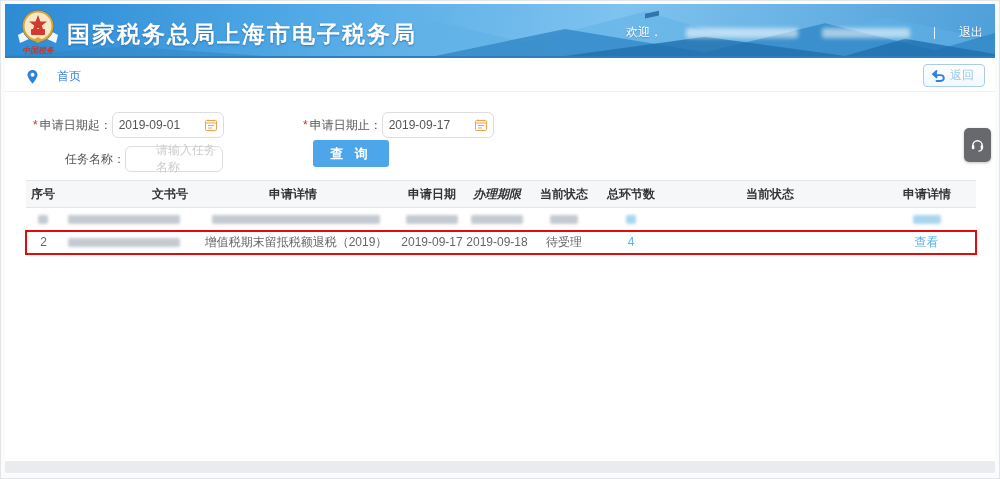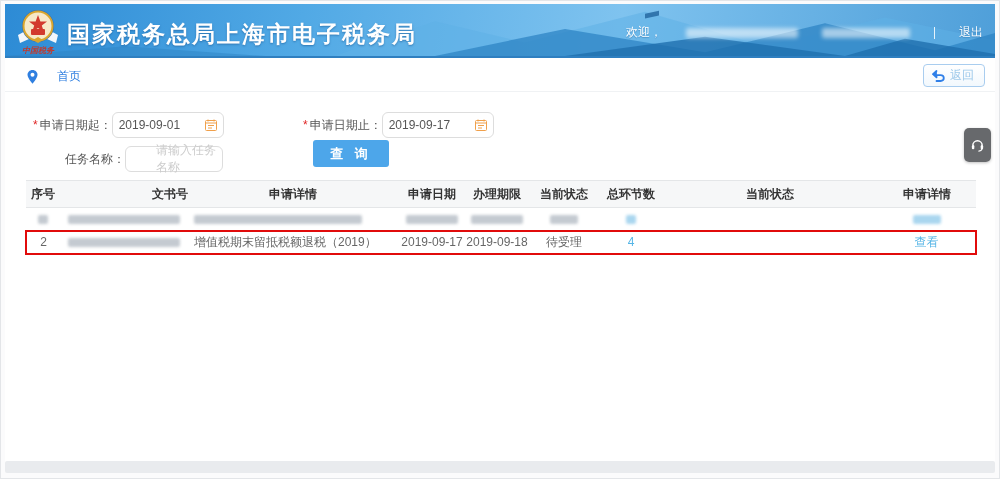--- a/index.html
+++ b/index.html
@@ -61,26 +61,26 @@
     box-shadow:0 1px 3px rgba(0,0,0,.25);}
 
   
   .grid{position:absolute;left:20px;top:176px;width:950px;border-collapse:collapse;table-layout:fixed;
     font-size:12px;color:#666;background:#fff;}
   .grid th{height:27px;font-weight:bold;color:#333;background:#f6f7f8;
     border-top:1px solid #e4e6e8;border-bottom:1px solid #e4e6e8;text-align:center;
     overflow:hidden;white-space:nowrap;}
   .grid td{height:23px;border-bottom:1px solid #efefef;text-align:center;
     overflow:hidden;white-space:nowrap;}
-  .grid td.left{text-align:left;padding-left:6px;}
+  .grid td.left{text-align:center;padding-left:6px;}
   .grid th:nth-child(1){width:34px;}
   .grid th:nth-child(2){width:128px;text-align:right;}
   .grid th:nth-child(3){width:210px;}
   .grid th:nth-child(4){width:68px;}
-  .grid th:nth-child(5){width:62px;}
+  .grid th:nth-child(5){width:62px;font-style:italic;}
   .grid th:nth-child(6){width:72px;}
   .grid th:nth-child(7){width:62px;}
   .grid th:nth-child(8){width:216px;}
   .grid th:nth-child(9){width:98px;}
   .grid .link{color:var(--link);cursor:pointer;}
   tr.hl td{border-top:2px solid var(--hl);border-bottom:2px solid var(--hl);}
   tr.hl td:first-child{border-left:2px solid var(--hl);}
   tr.hl td:last-child{border-right:2px solid var(--hl);}
 
   .redacted{display:inline-block;height:9px;border-radius:2px;background:#c4cad1;filter:blur(1.6px);vertical-align:middle;}

